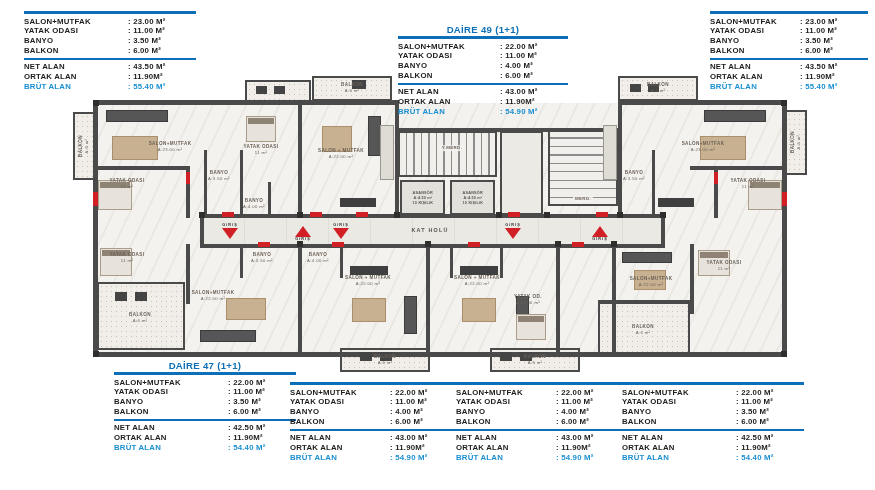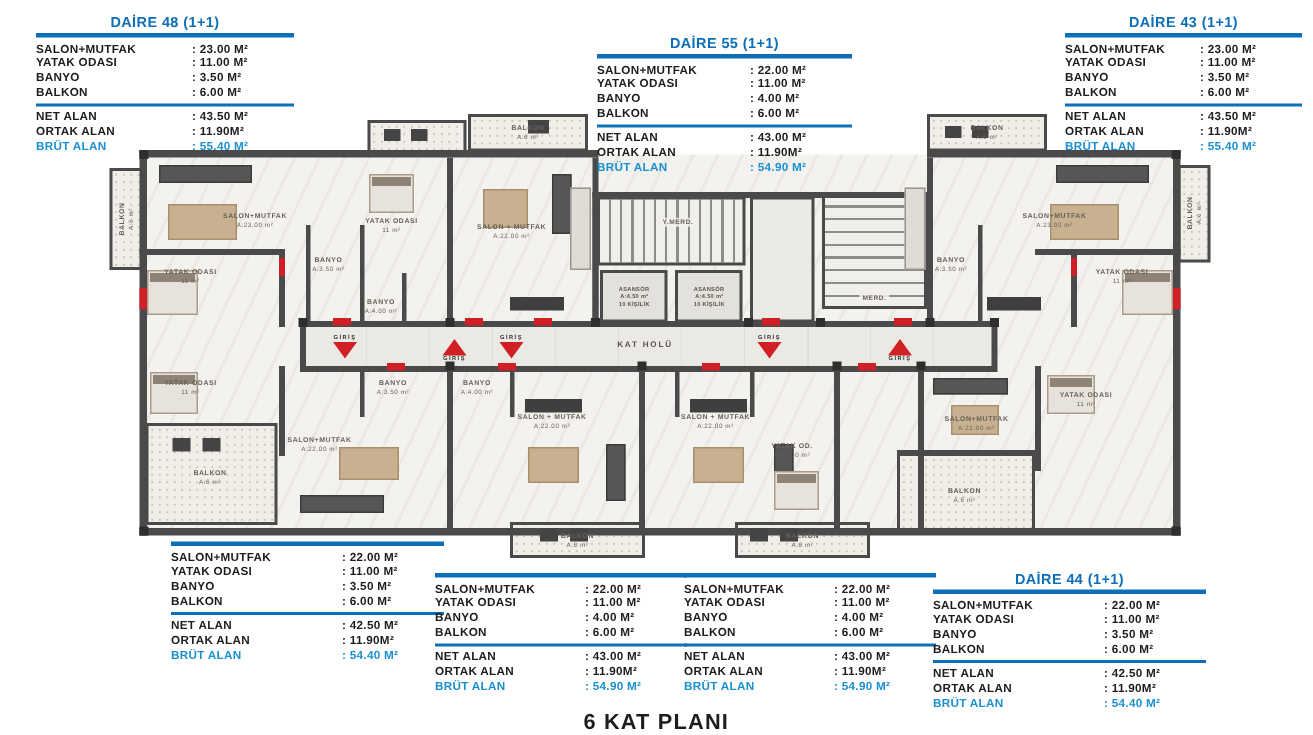--- a/index.html
+++ b/index.html
@@ -228,26 +228,21 @@
       <div class="entr" style="left: 513px; top: 223px;">
         <div class="cap">GİRİŞ</div>
         <div class="tri-down"></div>
       </div>
       <div class="entr" style="left: 600px; top: 226px;">
         <div class="tri-up"></div>
         <div class="cap">GİRİŞ</div>
       </div>
     </div>
 
-  <div class="plan-caption">6 KAT PLANI</div>
 <div class="apt" style="left: 24px; top: 10px; width: 172px;">
-      <div class="tt">
-        <span class="t">DAİRE 48</span>
-        <span class="ty">(1+1)</span>
-      </div>
       <div class="ul"></div>
       <div class="specs">
         <div class="row">
           <span class="lb">SALON+MUTFAK</span>
           <span class="vl">: 23.00 M²</span>
         </div>
         <div class="row">
           <span class="lb">YATAK ODASI</span>
           <span class="vl">: 11.00 M²</span>
         </div>
@@ -271,21 +266,21 @@
           <span class="vl">: 11.90M²</span>
         </div>
       </div>
       <div class="row brut">
         <span class="lb">BRÜT ALAN</span>
         <span class="vl">: 55.40 M²</span>
       </div>
     </div>
     <div class="apt" style="left: 398px; top: 24px; width: 170px;">
       <div class="tt">
-        <span class="t">DAİRE 55</span>
+        <span class="t">DAİRE 49</span>
         <span class="ty">(1+1)</span>
       </div>
       <div class="ul"></div>
       <div class="specs">
         <div class="row">
           <span class="lb">SALON+MUTFAK</span>
           <span class="vl">: 22.00 M²</span>
         </div>
         <div class="row">
           <span class="lb">YATAK ODASI</span>
@@ -310,72 +305,180 @@
           <span class="lb">ORTAK ALAN</span>
           <span class="vl">: 11.90M²</span>
         </div>
       </div>
       <div class="row brut">
         <span class="lb">BRÜT ALAN</span>
         <span class="vl">: 54.90 M²</span>
       </div>
     </div>
     <div class="apt" style="left: 710px; top: 10px; width: 158px;">
+      <div class="ul"></div>
+      <div class="specs">
+        <div class="row">
+          <span class="lb">SALON+MUTFAK</span>
+          <span class="vl">: 23.00 M²</span>
+        </div>
+        <div class="row">
+          <span class="lb">YATAK ODASI</span>
+          <span class="vl">: 11.00 M²</span>
+        </div>
+        <div class="row">
+          <span class="lb">BANYO</span>
+          <span class="vl">: 3.50 M²</span>
+        </div>
+        <div class="row">
+          <span class="lb">BALKON</span>
+          <span class="vl">: 6.00 M²</span>
+        </div>
+      </div>
+      <div class="hr"></div>
+      <div class="tots">
+        <div class="row">
+          <span class="lb">NET ALAN</span>
+          <span class="vl">: 43.50 M²</span>
+        </div>
+        <div class="row">
+          <span class="lb">ORTAK ALAN</span>
+          <span class="vl">: 11.90M²</span>
+        </div>
+      </div>
+      <div class="row brut">
+        <span class="lb">BRÜT ALAN</span>
+        <span class="vl">: 55.40 M²</span>
+      </div>
+    </div>
+    <div class="apt" style="left: 114px; top: 360px; width: 182px;">
       <div class="tt">
-        <span class="t">DAİRE 43</span>
+        <span class="t">DAİRE 47</span>
         <span class="ty">(1+1)</span>
       </div>
       <div class="ul"></div>
       <div class="specs">
         <div class="row">
           <span class="lb">SALON+MUTFAK</span>
-          <span class="vl">: 23.00 M²</span>
+          <span class="vl">: 22.00 M²</span>
         </div>
         <div class="row">
           <span class="lb">YATAK ODASI</span>
           <span class="vl">: 11.00 M²</span>
         </div>
         <div class="row">
           <span class="lb">BANYO</span>
           <span class="vl">: 3.50 M²</span>
         </div>
         <div class="row">
           <span class="lb">BALKON</span>
           <span class="vl">: 6.00 M²</span>
         </div>
       </div>
       <div class="hr"></div>
       <div class="tots">
         <div class="row">
           <span class="lb">NET ALAN</span>
-          <span class="vl">: 43.50 M²</span>
-        </div>
-        <div class="row">
-          <span class="lb">ORTAK ALAN</span>
-          <span class="vl">: 11.90M²</span>
-        </div>
-      </div>
-      <div class="row brut">
-        <span class="lb">BRÜT ALAN</span>
-        <span class="vl">: 55.40 M²</span>
-      </div>
-    </div>
-    <div class="apt" style="left: 114px; top: 360px; width: 182px;">
+          <span class="vl">: 42.50 M²</span>
+        </div>
+        <div class="row">
+          <span class="lb">ORTAK ALAN</span>
+          <span class="vl">: 11.90M²</span>
+        </div>
+      </div>
+      <div class="row brut">
+        <span class="lb">BRÜT ALAN</span>
+        <span class="vl">: 54.40 M²</span>
+      </div>
+    </div>
+    <div class="apt" style="left: 290px; top: 381px; width: 168px;">
       <div class="ul"></div>
       <div class="specs">
         <div class="row">
           <span class="lb">SALON+MUTFAK</span>
           <span class="vl">: 22.00 M²</span>
         </div>
         <div class="row">
           <span class="lb">YATAK ODASI</span>
           <span class="vl">: 11.00 M²</span>
         </div>
         <div class="row">
           <span class="lb">BANYO</span>
+          <span class="vl">: 4.00 M²</span>
+        </div>
+        <div class="row">
+          <span class="lb">BALKON</span>
+          <span class="vl">: 6.00 M²</span>
+        </div>
+      </div>
+      <div class="hr"></div>
+      <div class="tots">
+        <div class="row">
+          <span class="lb">NET ALAN</span>
+          <span class="vl">: 43.00 M²</span>
+        </div>
+        <div class="row">
+          <span class="lb">ORTAK ALAN</span>
+          <span class="vl">: 11.90M²</span>
+        </div>
+      </div>
+      <div class="row brut">
+        <span class="lb">BRÜT ALAN</span>
+        <span class="vl">: 54.90 M²</span>
+      </div>
+    </div>
+    <div class="apt" style="left: 456px; top: 381px; width: 168px;">
+      <div class="ul"></div>
+      <div class="specs">
+        <div class="row">
+          <span class="lb">SALON+MUTFAK</span>
+          <span class="vl">: 22.00 M²</span>
+        </div>
+        <div class="row">
+          <span class="lb">YATAK ODASI</span>
+          <span class="vl">: 11.00 M²</span>
+        </div>
+        <div class="row">
+          <span class="lb">BANYO</span>
+          <span class="vl">: 4.00 M²</span>
+        </div>
+        <div class="row">
+          <span class="lb">BALKON</span>
+          <span class="vl">: 6.00 M²</span>
+        </div>
+      </div>
+      <div class="hr"></div>
+      <div class="tots">
+        <div class="row">
+          <span class="lb">NET ALAN</span>
+          <span class="vl">: 43.00 M²</span>
+        </div>
+        <div class="row">
+          <span class="lb">ORTAK ALAN</span>
+          <span class="vl">: 11.90M²</span>
+        </div>
+      </div>
+      <div class="row brut">
+        <span class="lb">BRÜT ALAN</span>
+        <span class="vl">: 54.90 M²</span>
+      </div>
+    </div>
+    <div class="apt" style="left: 622px; top: 381px; width: 182px;">
+      <div class="ul"></div>
+      <div class="specs">
+        <div class="row">
+          <span class="lb">SALON+MUTFAK</span>
+          <span class="vl">: 22.00 M²</span>
+        </div>
+        <div class="row">
+          <span class="lb">YATAK ODASI</span>
+          <span class="vl">: 11.00 M²</span>
+        </div>
+        <div class="row">
+          <span class="lb">BANYO</span>
           <span class="vl">: 3.50 M²</span>
         </div>
         <div class="row">
           <span class="lb">BALKON</span>
           <span class="vl">: 6.00 M²</span>
         </div>
       </div>
       <div class="hr"></div>
       <div class="tots">
         <div class="row">
@@ -385,125 +488,13 @@
         <div class="row">
           <span class="lb">ORTAK ALAN</span>
           <span class="vl">: 11.90M²</span>
         </div>
       </div>
       <div class="row brut">
         <span class="lb">BRÜT ALAN</span>
         <span class="vl">: 54.40 M²</span>
       </div>
     </div>
-    <div class="apt" style="left: 290px; top: 381px; width: 168px;">
-      <div class="ul"></div>
-      <div class="specs">
-        <div class="row">
-          <span class="lb">SALON+MUTFAK</span>
-          <span class="vl">: 22.00 M²</span>
-        </div>
-        <div class="row">
-          <span class="lb">YATAK ODASI</span>
-          <span class="vl">: 11.00 M²</span>
-        </div>
-        <div class="row">
-          <span class="lb">BANYO</span>
-          <span class="vl">: 4.00 M²</span>
-        </div>
-        <div class="row">
-          <span class="lb">BALKON</span>
-          <span class="vl">: 6.00 M²</span>
-        </div>
-      </div>
-      <div class="hr"></div>
-      <div class="tots">
-        <div class="row">
-          <span class="lb">NET ALAN</span>
-          <span class="vl">: 43.00 M²</span>
-        </div>
-        <div class="row">
-          <span class="lb">ORTAK ALAN</span>
-          <span class="vl">: 11.90M²</span>
-        </div>
-      </div>
-      <div class="row brut">
-        <span class="lb">BRÜT ALAN</span>
-        <span class="vl">: 54.90 M²</span>
-      </div>
-    </div>
-    <div class="apt" style="left: 456px; top: 381px; width: 168px;">
-      <div class="ul"></div>
-      <div class="specs">
-        <div class="row">
-          <span class="lb">SALON+MUTFAK</span>
-          <span class="vl">: 22.00 M²</span>
-        </div>
-        <div class="row">
-          <span class="lb">YATAK ODASI</span>
-          <span class="vl">: 11.00 M²</span>
-        </div>
-        <div class="row">
-          <span class="lb">BANYO</span>
-          <span class="vl">: 4.00 M²</span>
-        </div>
-        <div class="row">
-          <span class="lb">BALKON</span>
-          <span class="vl">: 6.00 M²</span>
-        </div>
-      </div>
-      <div class="hr"></div>
-      <div class="tots">
-        <div class="row">
-          <span class="lb">NET ALAN</span>
-          <span class="vl">: 43.00 M²</span>
-        </div>
-        <div class="row">
-          <span class="lb">ORTAK ALAN</span>
-          <span class="vl">: 11.90M²</span>
-        </div>
-      </div>
-      <div class="row brut">
-        <span class="lb">BRÜT ALAN</span>
-        <span class="vl">: 54.90 M²</span>
-      </div>
-    </div>
-    <div class="apt" style="left: 622px; top: 381px; width: 182px;">
-      <div class="tt">
-        <span class="t">DAİRE 44</span>
-        <span class="ty">(1+1)</span>
-      </div>
-      <div class="ul"></div>
-      <div class="specs">
-        <div class="row">
-          <span class="lb">SALON+MUTFAK</span>
-          <span class="vl">: 22.00 M²</span>
-        </div>
-        <div class="row">
-          <span class="lb">YATAK ODASI</span>
-          <span class="vl">: 11.00 M²</span>
-        </div>
-        <div class="row">
-          <span class="lb">BANYO</span>
-          <span class="vl">: 3.50 M²</span>
-        </div>
-        <div class="row">
-          <span class="lb">BALKON</span>
-          <span class="vl">: 6.00 M²</span>
-        </div>
-      </div>
-      <div class="hr"></div>
-      <div class="tots">
-        <div class="row">
-          <span class="lb">NET ALAN</span>
-          <span class="vl">: 42.50 M²</span>
-        </div>
-        <div class="row">
-          <span class="lb">ORTAK ALAN</span>
-          <span class="vl">: 11.90M²</span>
-        </div>
-      </div>
-      <div class="row brut">
-        <span class="lb">BRÜT ALAN</span>
-        <span class="vl">: 54.40 M²</span>
-      </div>
-    </div>
   </div>
 
 </body></html>

